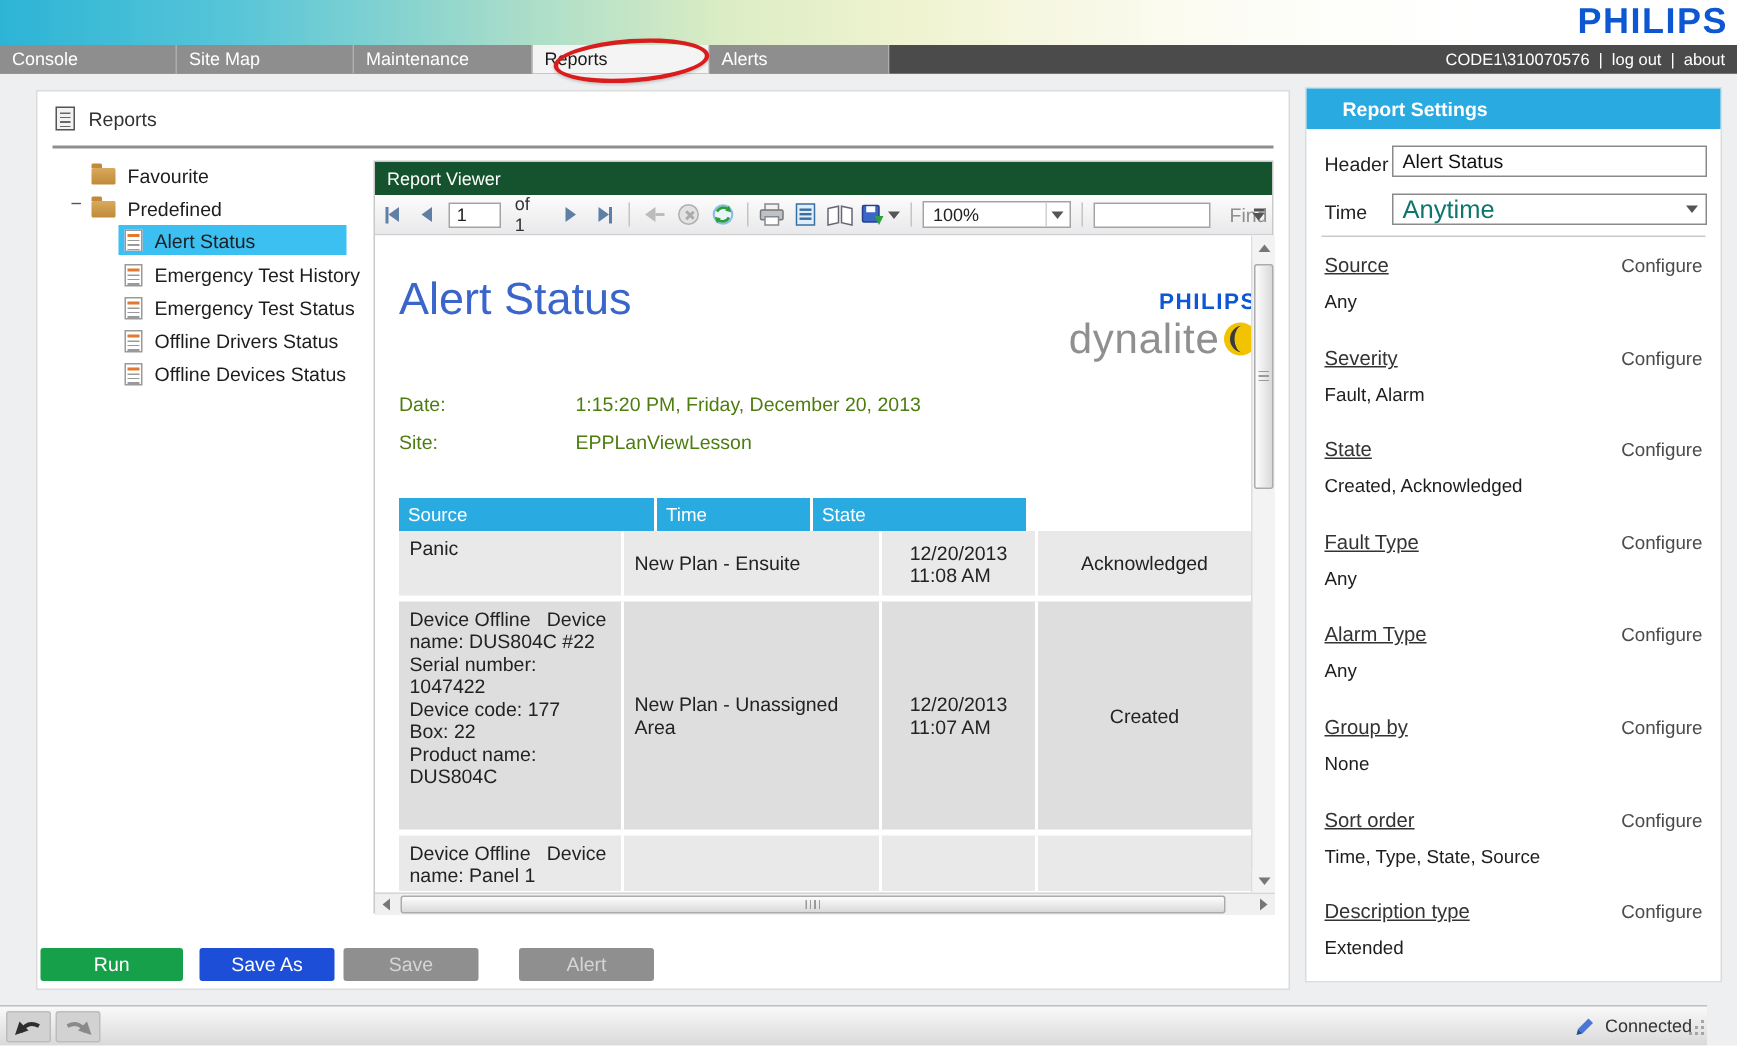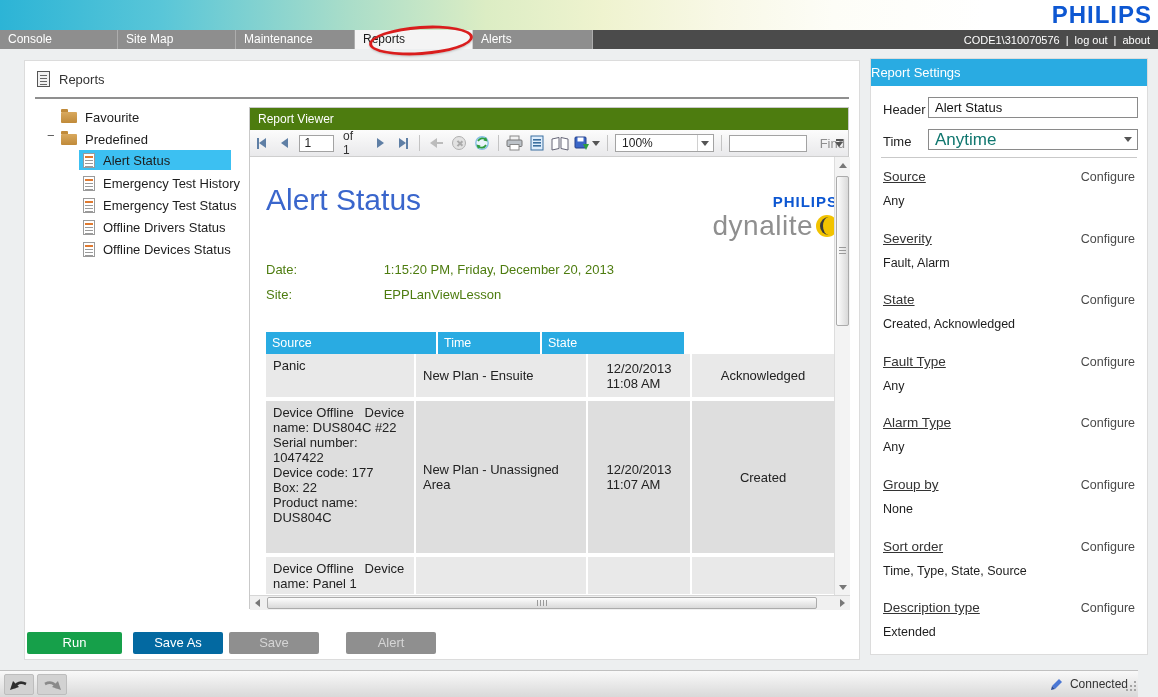--- a/index.html
+++ b/index.html
@@ -36,21 +36,21 @@
   .doc-icon { width:12px; height:15px; background:#fff; border:1px solid #9a9a9a; position:relative; flex:none; }
   .doc-icon::before { content:""; position:absolute; left:1px; right:1px; top:2px; height:2px; background:#e07a30; }
   .doc-icon::after { content:""; position:absolute; left:1px; right:1px; top:6px; height:7px;
     background:repeating-linear-gradient(#9a9a9a 0 1px,transparent 1px 3px); }
   .list-icon { width:13px; height:16px; background:#f2f2f2; border:1px solid #555; position:relative; flex:none; }
   .list-icon::after { content:""; position:absolute; left:2px; right:2px; top:3px; height:10px;
     background:repeating-linear-gradient(#666 0 1px,transparent 1px 3px); }
 
   
   .report-viewer { position:absolute; left:224px; top:46px; width:600px; height:502px; border:1px solid #c9c9c9; background:#fff; }
-  .rv-header { height:22px; background:#4d7c0f; color:#fff; font-size:12px; line-height:22px; padding-left:8px; }
+  .rv-header { height:22px; background:#14532d; color:#fff; font-size:12px; line-height:22px; padding-left:8px; }
   .rv-toolbar { height:27px; background:linear-gradient(#fcfcfc,#e9e9eb); border-bottom:1px solid #cfcfcf;
     display:flex; align-items:center; padding:0 3px; gap:5px; font-size:12px; color:#333; position:relative; }
   .tb-sep { width:1px; height:16px; background:#c4c4c4; margin:0 2px; }
   .tb-btn { display:flex; align-items:center; justify-content:center; width:18px; height:20px; }
   .tri-l { width:0; height:0; border-top:5px solid transparent; border-bottom:5px solid transparent; border-right:7px solid #5f7fa5; }
   .tri-r { width:0; height:0; border-top:5px solid transparent; border-bottom:5px solid transparent; border-left:7px solid #5f7fa5; }
   .tri-l.dis { border-right-color:#bcbcbc; } 
   .vbar { width:2px; height:11px; background:#5f7fa5; }
   .page-box { width:36px; height:17px; background:#fff; border:1px solid #a3a3a3; font-size:12px; padding-left:5px; line-height:15px; color:#222; }
   .of-label { margin:0 4px; color:#333; }
@@ -107,28 +107,28 @@
   .tri-right { width:0;height:0;border-top:4px solid transparent;border-bottom:4px solid transparent;border-left:5px solid #777; }
   .h-thumb { position:absolute; left:17px; top:1px; width:550px; height:12px; background:linear-gradient(#fdfdfd,#d9d9d9);
     border:1px solid #ababab; border-radius:2px; }
   .h-thumb::after { content:""; position:absolute; top:2px; bottom:2px; left:50%; margin-left:-5px; width:10px;
     background:repeating-linear-gradient(90deg,#9a9a9a 0 1px,transparent 1px 3px); }
 
   
   .act-btn { position:absolute; top:571px; height:22px; border-radius:2px; font-size:13px; color:#fff; border:none;
     font-family:"Liberation Sans",sans-serif; text-align:center; line-height:22px; cursor:pointer; }
   .btn-run { left:2px; width:95px; background:#16a04a; }
-  .btn-saveas { left:108px; width:90px; background:#0369a1; }
+  .btn-saveas { left:108px; width:90px; background:#1d4ed8; }
   .btn-disabled { background:#8f8f8f; color:#d5d5d5; }
   .btn-save { left:204px; width:90px; }
   .btn-delete { left:321px; width:90px; }
 
   
   .right-panel { position:absolute; left:870px; top:58px; width:278px; height:597px; background:#fff; border:1px solid #dcdcdc; }
-  .rs-header { height:27px; background:#29abe2; color:#fff; font-weight:normal; font-size:13px; line-height:27px; padding-left:0; }
+  .rs-header { height:27px; background:#29abe2; color:#fff; font-weight:bold; font-size:13px; line-height:27px; padding-left:24px; }
   .fld-label { position:absolute; left:12px; font-size:13px; color:#222; }
   .fld-input { position:absolute; left:57px; width:210px; height:21px; border:1px solid #8a8a8a; font-size:13px; padding-left:6px;
     font-family:"Liberation Sans",sans-serif; color:#111; }
   .fld-select { position:absolute; left:57px; width:210px; height:21px; border:1px solid #8a8a8a; display:flex; align-items:center; background:#fff; }
   .fld-select .sv { flex:1; font-size:17px; padding-left:6px; color:#0f766e; }
   .fld-select .sc { width:18px; display:flex; justify-content:center; }
   .rs-divider { position:absolute; left:10px; right:10px; top:98px; height:1px; background:#c9c9c9; }
   .sec-label { position:absolute; left:12px; font-size:13.5px; color:#333; text-decoration:underline; cursor:pointer; }
   .sec-cfg { position:absolute; right:12px; font-size:12.5px; color:#4a4a4a; cursor:pointer; }
   .sec-val { position:absolute; left:12px; font-size:12.5px; color:#1d1d1d; }

